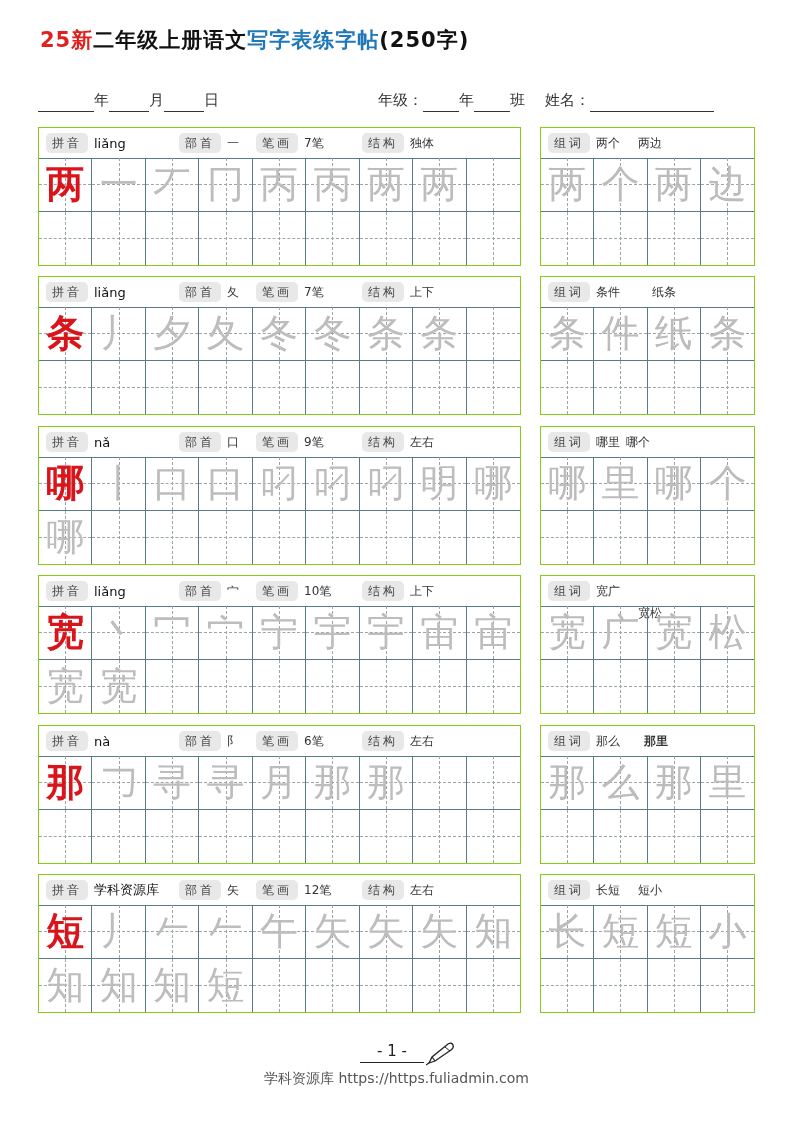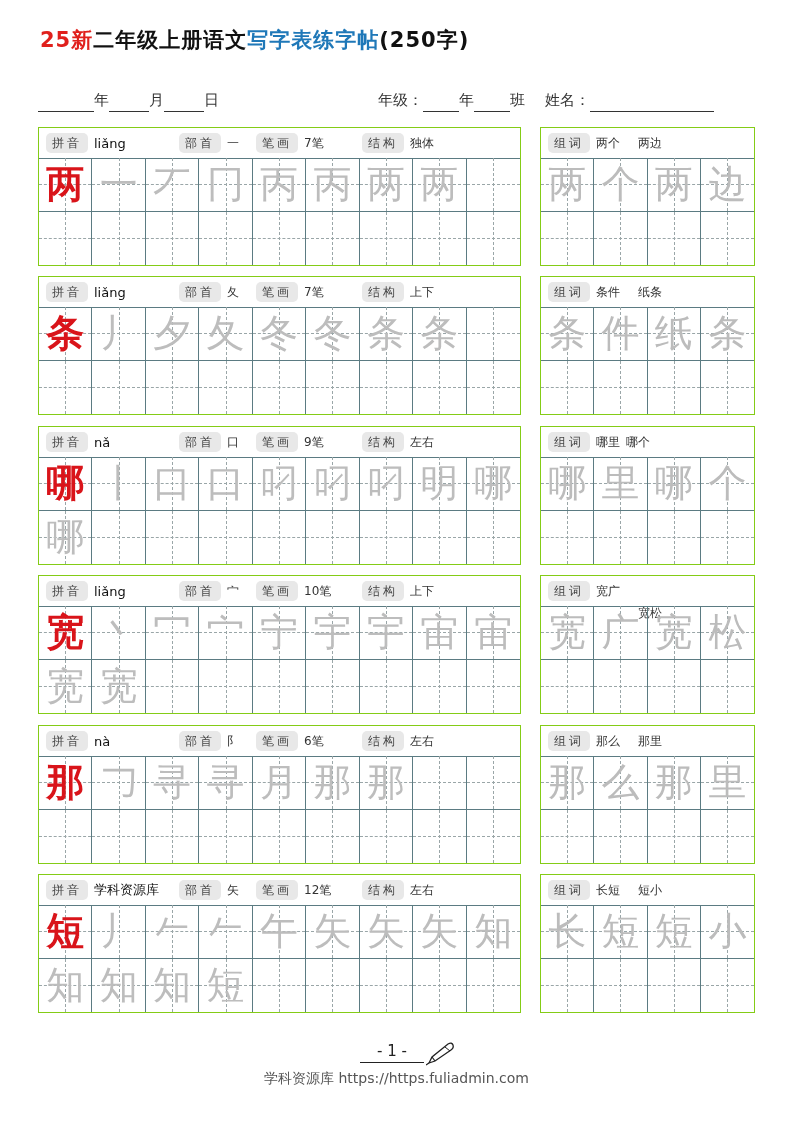--- a/index.html
+++ b/index.html
@@ -192,21 +192,21 @@
         <div class="cell last-row"></div>
         <div class="cell last-row"></div>
         <div class="cell last-row"></div>
         <div class="cell last-col last-row"></div>
       </div>
     </div>
     <div class="panel" style="left: 540px; top: 276px; width: 215px; height: 139px;">
       <div class="panel-head">
         <span class="tag" style="margin-left:7px;">组词</span>
         <span class="val">条件</span>
-        <span class="val" style="margin-left:18px;">纸条</span>
+        <span class="val" style="margin-left:32px;">纸条</span>
       </div>
       <div class="grid" style="grid-template-columns: repeat(4, 1fr); grid-template-rows: repeat(2, 1fr);">
         <div class="cell">
           <span class="glyph word">条</span>
         </div>
         <div class="cell">
           <span class="glyph word">件</span>
         </div>
         <div class="cell">
           <span class="glyph word">纸</span>
@@ -437,21 +437,21 @@
         <div class="cell last-row"></div>
         <div class="cell last-row"></div>
         <div class="cell last-row"></div>
         <div class="cell last-col last-row"></div>
       </div>
     </div>
     <div class="panel" style="left: 540px; top: 725px; width: 215px; height: 139px;">
       <div class="panel-head">
         <span class="tag" style="margin-left:7px;">组词</span>
         <span class="val">那么</span>
-        <span class="val" style="margin-left:18px;">那里</span>
+        <span class="val" style="margin-left:24px;font-weight:bold;">那里</span>
       </div>
       <div class="grid" style="grid-template-columns: repeat(4, 1fr); grid-template-rows: repeat(2, 1fr);">
         <div class="cell">
           <span class="glyph word">那</span>
         </div>
         <div class="cell">
           <span class="glyph word">么</span>
         </div>
         <div class="cell">
           <span class="glyph word">那</span>

